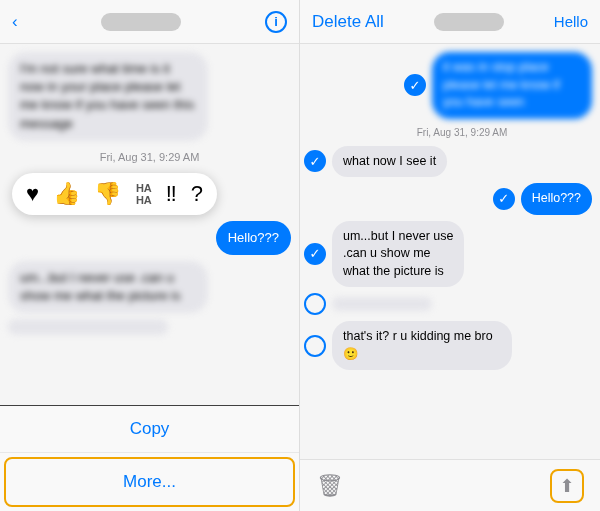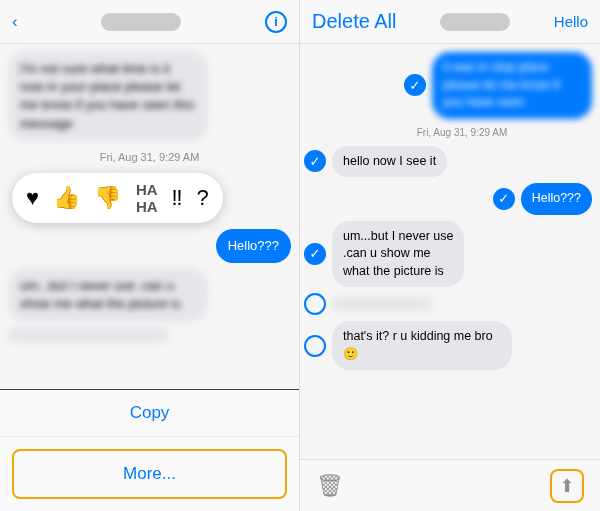--- a/index.html
+++ b/index.html
@@ -137,21 +137,21 @@
     .context-item {
       padding: 13px 0;
       text-align: center;
       font-size: 17px;
       border-bottom: 1px solid #e8e8e8;
       color: #007aff;
     }
 
     .context-item.more {
       border: 2px solid #f0a500;
-      margin: 12px;
+      margin: 4px;
       border-radius: 8px;
     }
 
     
     .right-panel {
       width: 300px;
       height: 511px;
       background: #f5f5f5;
       display: flex;
       flex-direction: column;
@@ -162,21 +162,21 @@
       height: 44px;
       display: flex;
       align-items: center;
       justify-content: space-between;
       padding: 0 12px;
       border-bottom: 1px solid #e0e0e0;
     }
 
     .right-header .delete-all {
       color: #007aff;
-      font-size: 20px;
+      font-size: 17px;
     }
 
     .right-header .contact-name-r {
       background: #ccc;
       border-radius: 10px;
       width: 70px;
       height: 18px;
     }
 
     .right-header .cancel-btn {
@@ -309,21 +309,21 @@
     <div class="msg-incoming">
       I'm not sure what time is it now in your place please let me know if you have seen this message
     </div>
 
     <div class="timestamp">Fri, Aug 31, 9:29 AM</div>
 
     <div class="reaction-bar">
       <span class="reaction-icon">♥</span>
       <span class="reaction-icon">👍</span>
       <span class="reaction-icon">👎</span>
-      <span class="reaction-icon small" style="font-size:15px;font-weight:bold;color:#555;">HA<br>HA</span>
+      <span class="reaction-icon small" style="font-size:11px;font-weight:bold;color:#555;">HA<br>HA</span>
       <span class="reaction-icon">‼</span>
       <span class="reaction-icon">?</span>
     </div>
 
     <div class="msg-outgoing" style="align-self:flex-end;">
       Hello???
     </div>
 
     <div class="msg-incoming">
       um...but I never use .can u show me what the picture is
@@ -355,21 +355,21 @@
         it was in stop place please let me know if you have seen
       </div>
     </div>
 
     <div class="r-timestamp">Fri, Aug 31, 9:29 AM</div>
 
     <div class="right-msg-row">
       <div class="check-circle checked">
         <span class="check-mark">✓</span>
       </div>
-      <div class="r-msg-incoming">hello now I see it</div>
+      <div class="r-msg-incoming">what now I see it</div>
     </div>
 
     <div class="right-msg-row" style="justify-content:flex-end;">
       <div class="check-circle checked">
         <span class="check-mark">✓</span>
       </div>
       <div class="r-msg-outgoing">Hello???</div>
     </div>
 
     <div class="right-msg-row">

